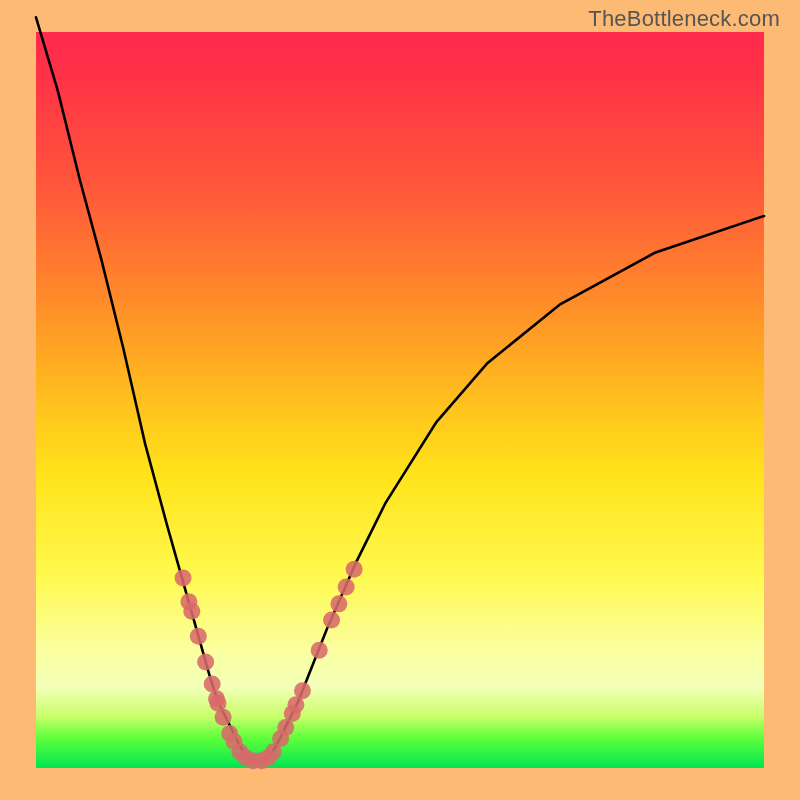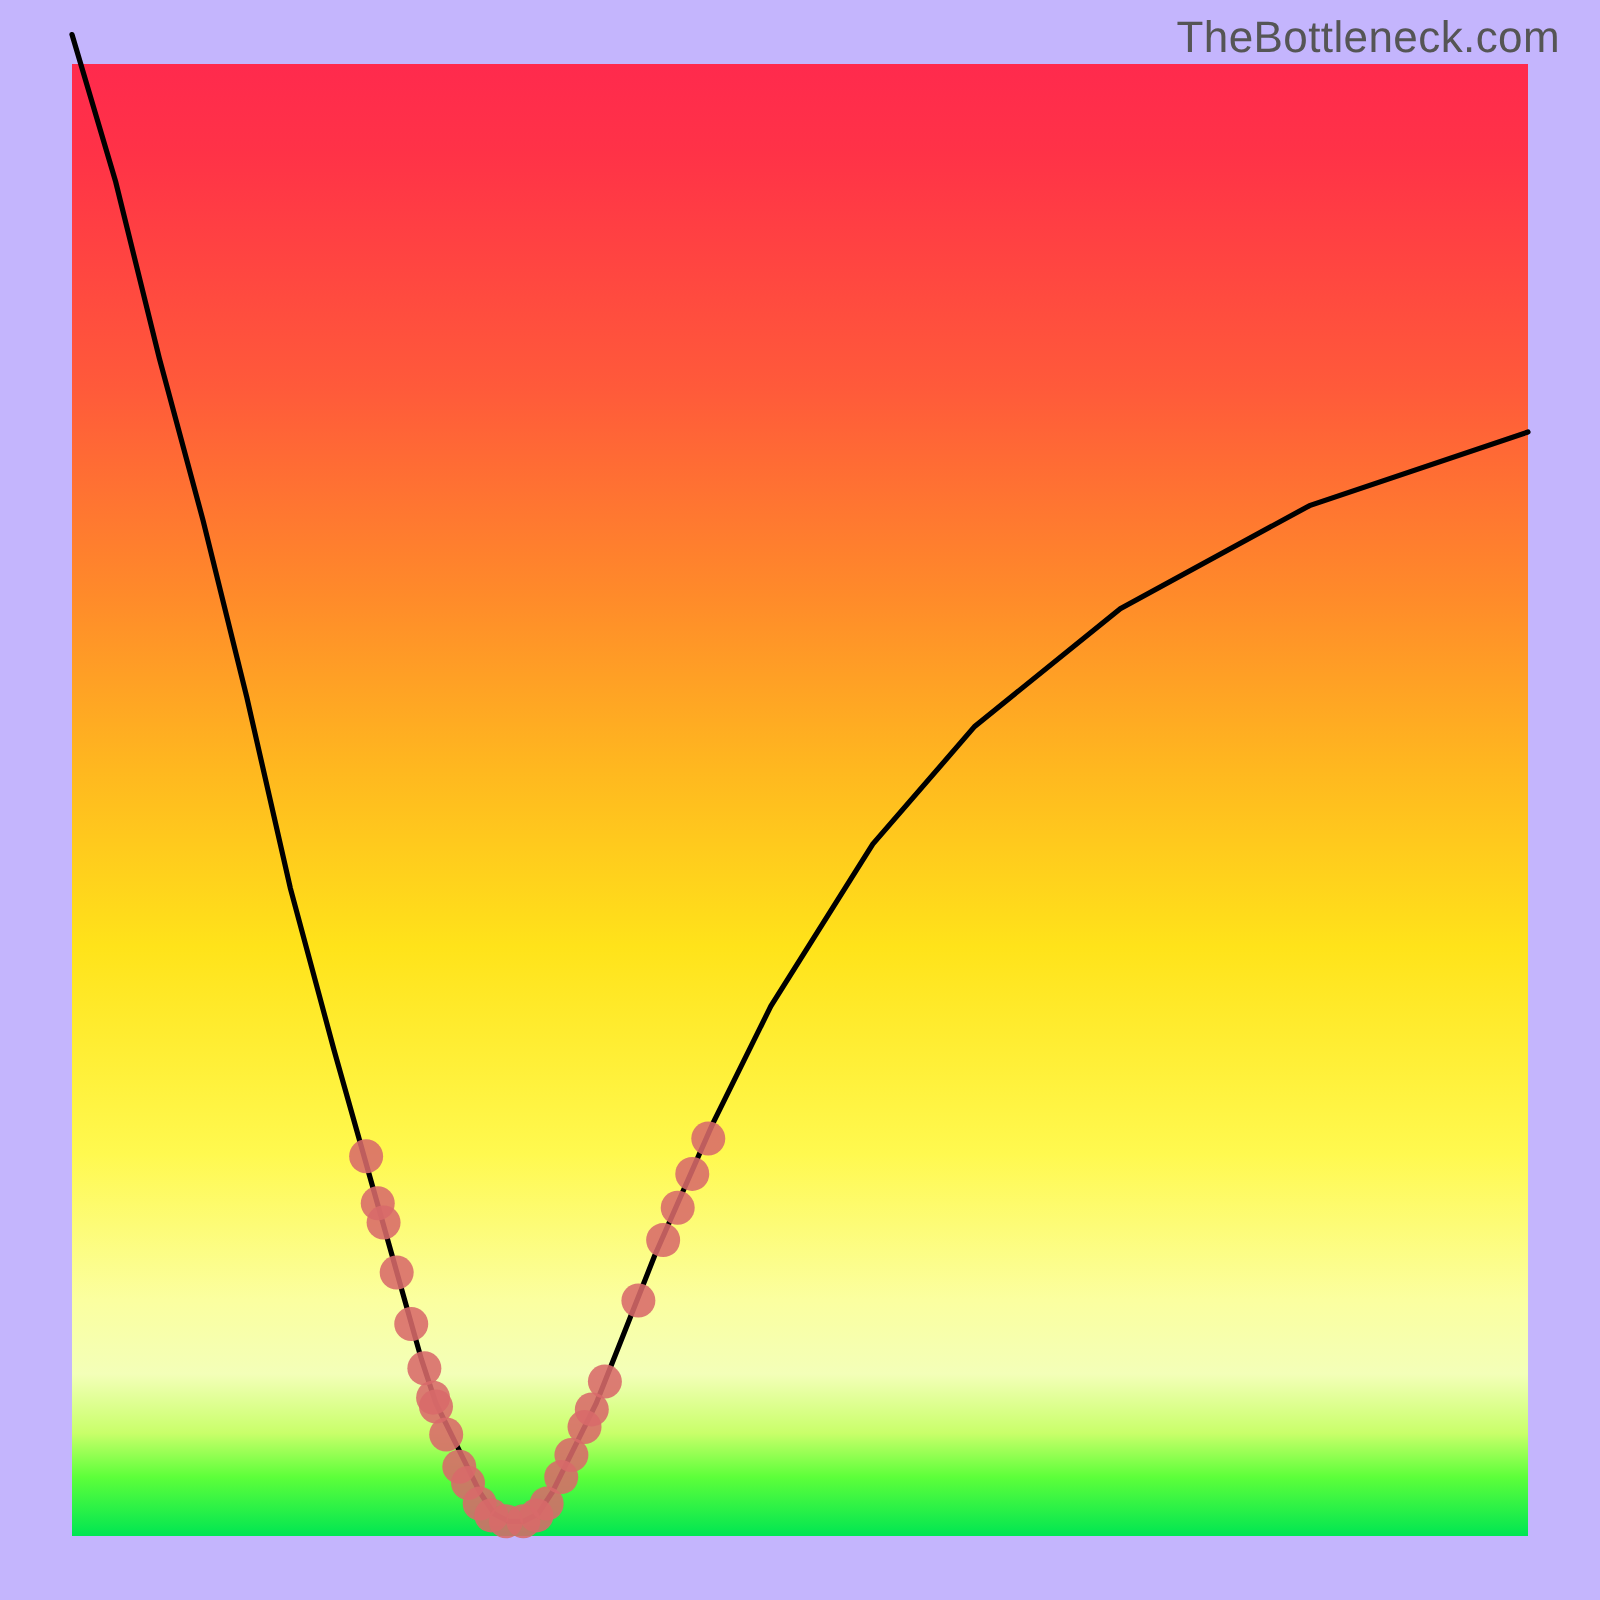--- a/index.html
+++ b/index.html
@@ -10,21 +10,21 @@
     overflow: hidden;
     background: #000;
     font-family: Arial, Helvetica, sans-serif;
   }
   .frame {
     position: absolute;
     left: 0;
     top: 0;
     width: 800px;
     height: 800px;
-    background: #c4b5fd;
+    background: #fdba74;
   }
   .plot-area {
     position: absolute;
     left: 36px;
     top: 32px;
     width: 728px;
     height: 736px;
     
     background: linear-gradient(
       to bottom,

